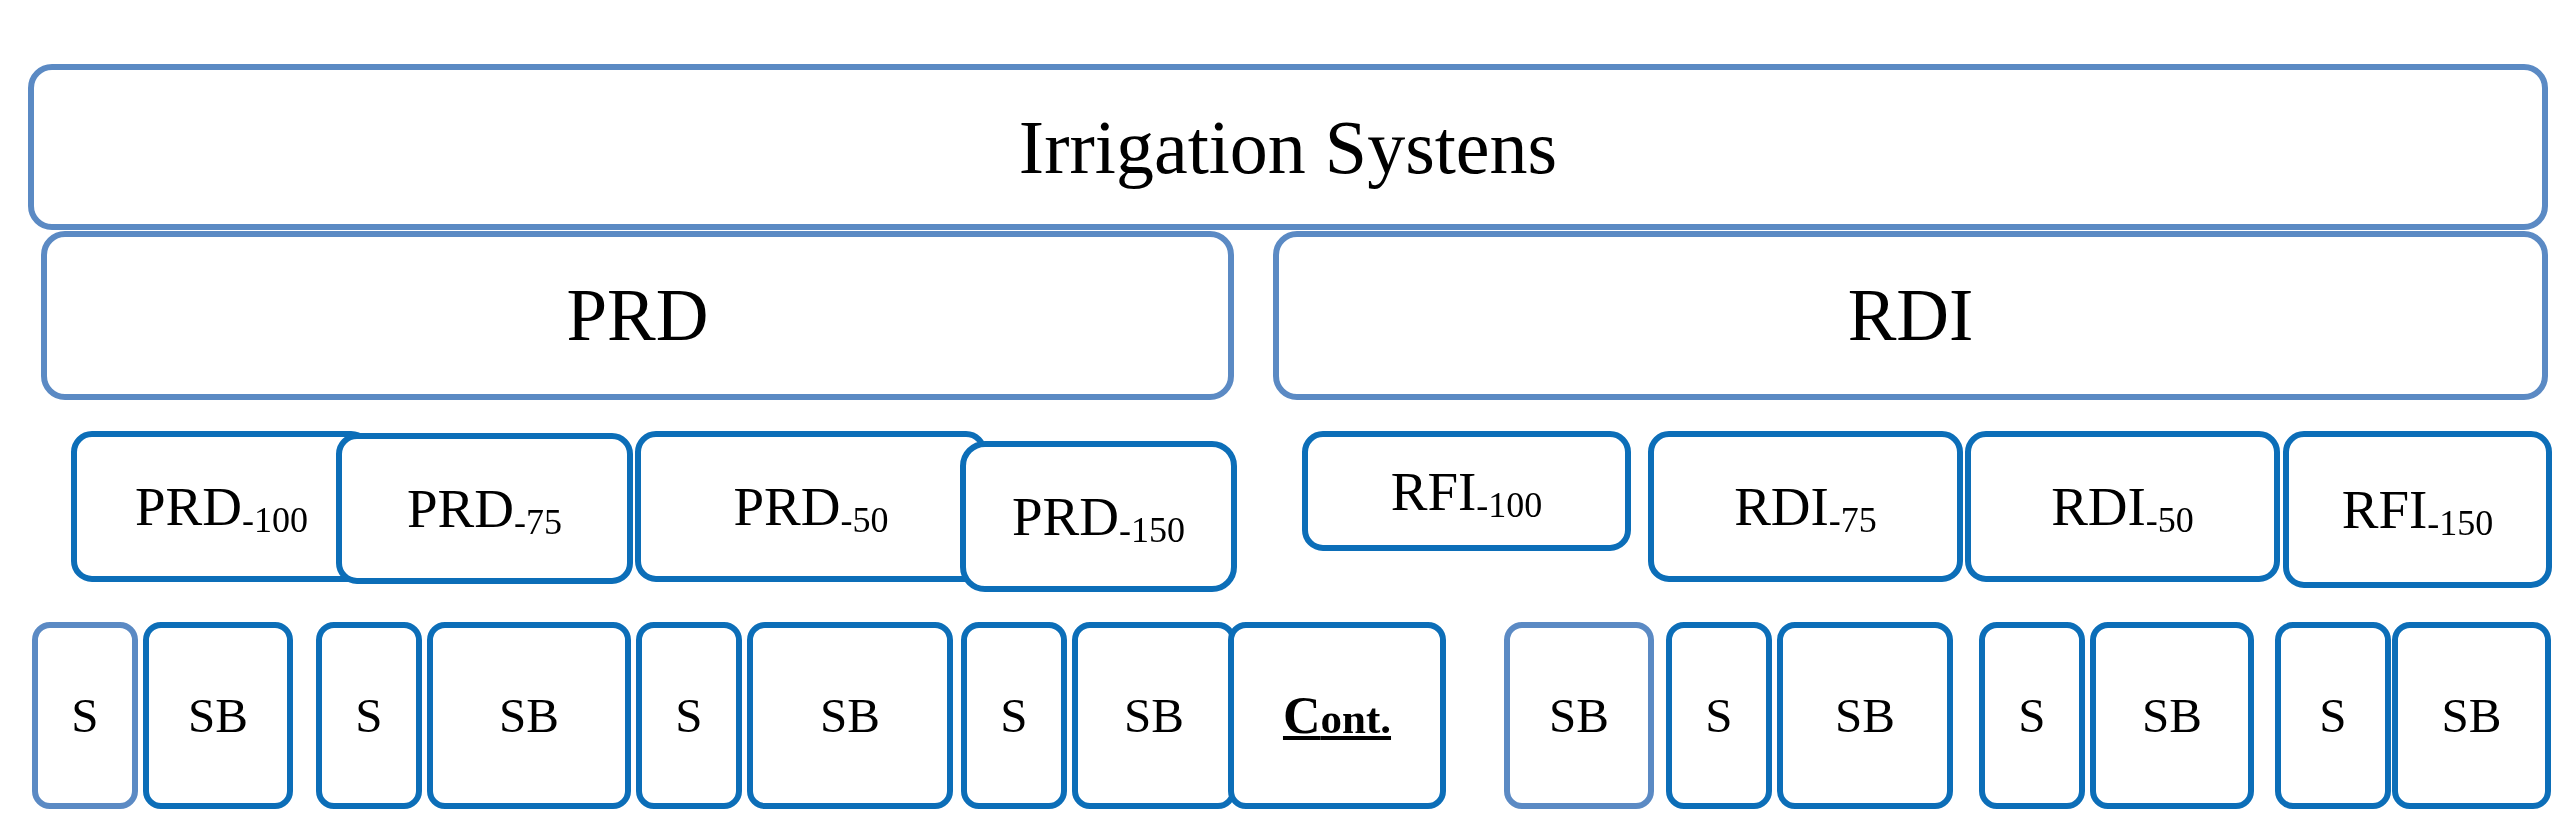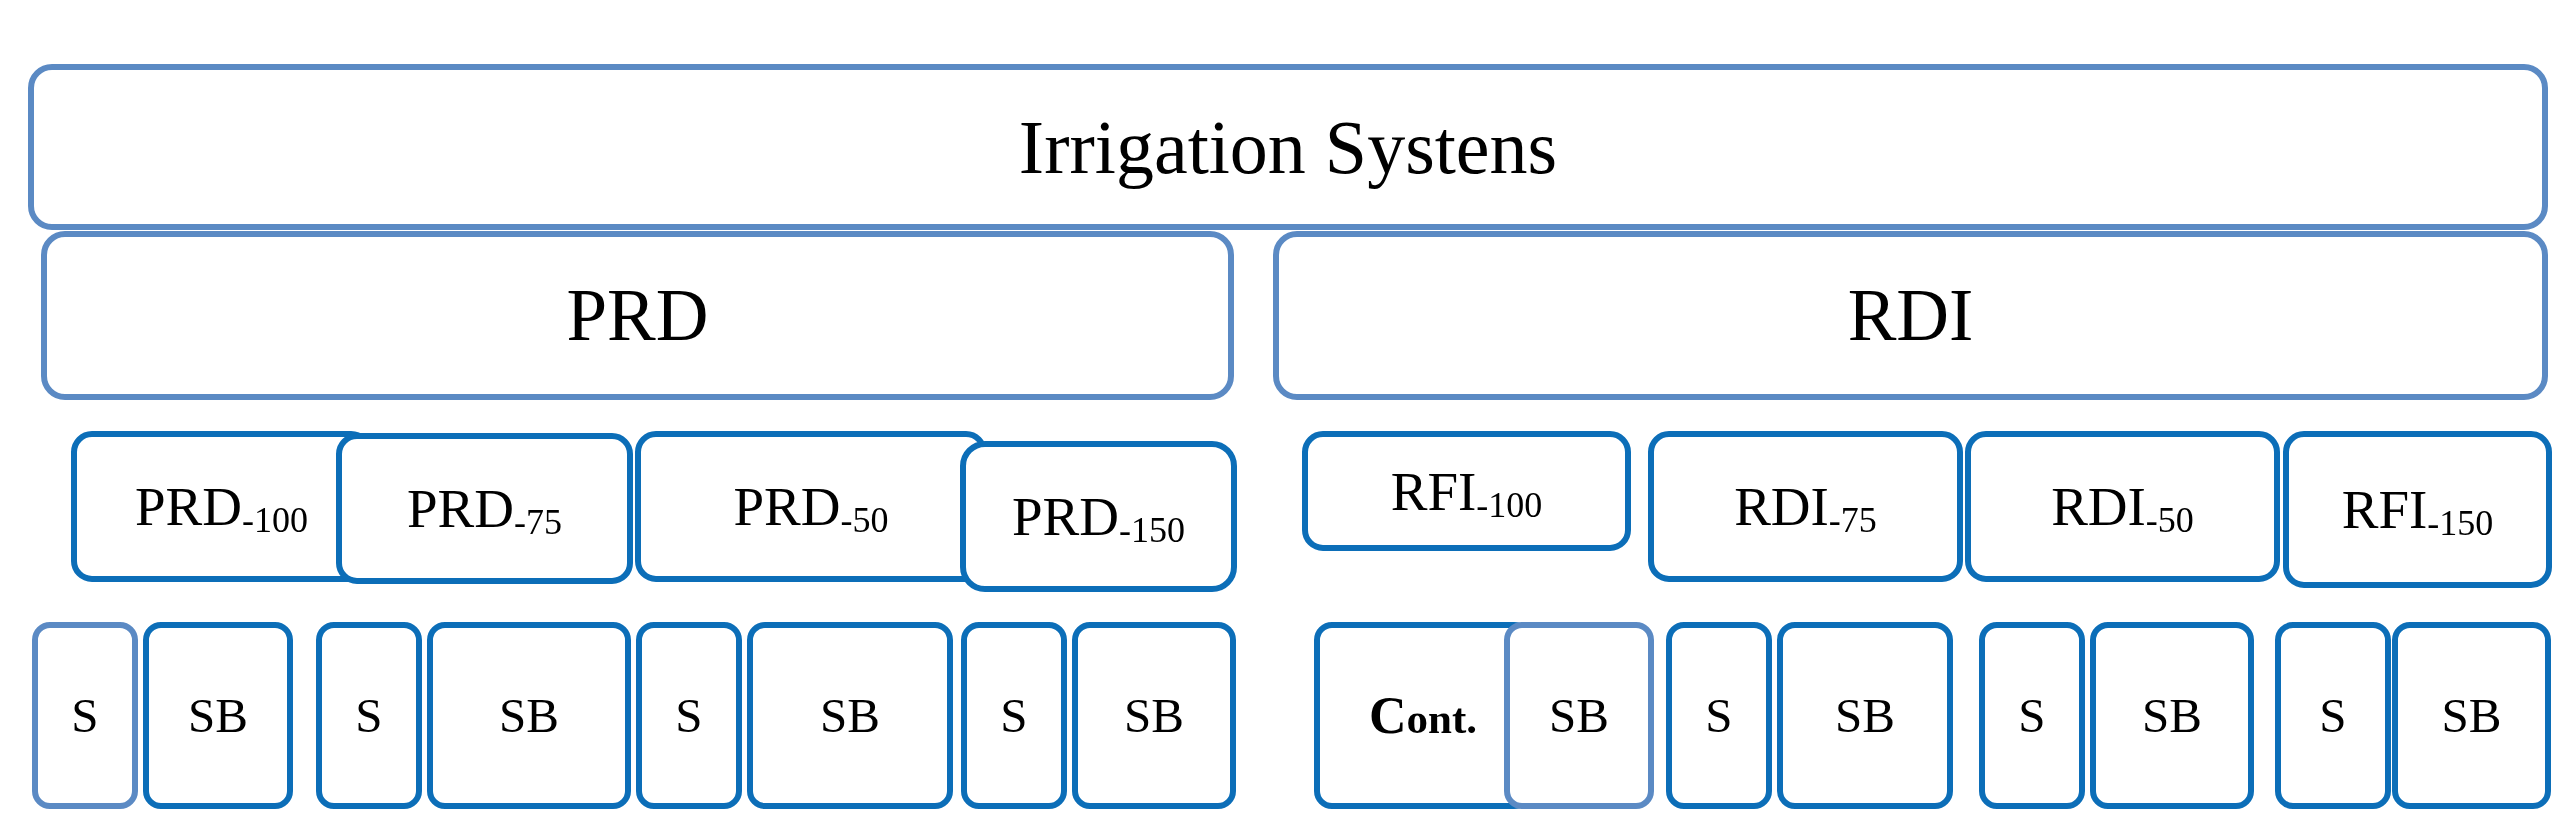--- a/index.html
+++ b/index.html
@@ -141,21 +141,21 @@
   </div>
 
   <div class="node bright row4" style="left:961px; top:622px; width:106px; height:187px;">
     <span>S</span>
   </div>
 
   <div class="node bright row4" style="left:1072px; top:622px; width:164px; height:187px;">
     <span>SB</span>
   </div>
 
-  <div class="node bright row4 cont" style="left:1314px; top:622px; width:218px; height:187px;">
+  <div class="node bright row4 cont" style="left:1228px; top:622px; width:218px; height:187px;text-decoration:underline;">
     <span><span class="big">C</span><span>ont.</span></span>
   </div>
 
   <div class="node muted row4" style="left:1504px; top:622px; width:150px; height:187px;">
     <span>SB</span>
   </div>
 
   <div class="node bright row4" style="left:1666px; top:622px; width:106px; height:187px;">
     <span>S</span>
   </div>

